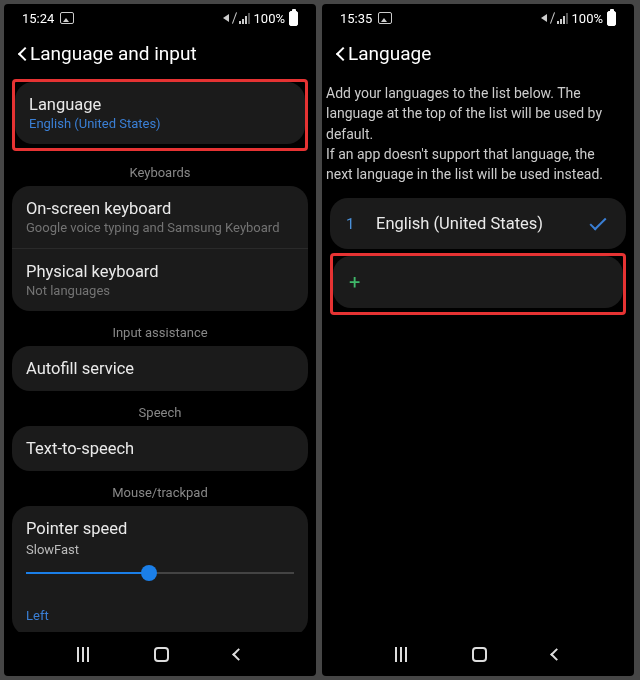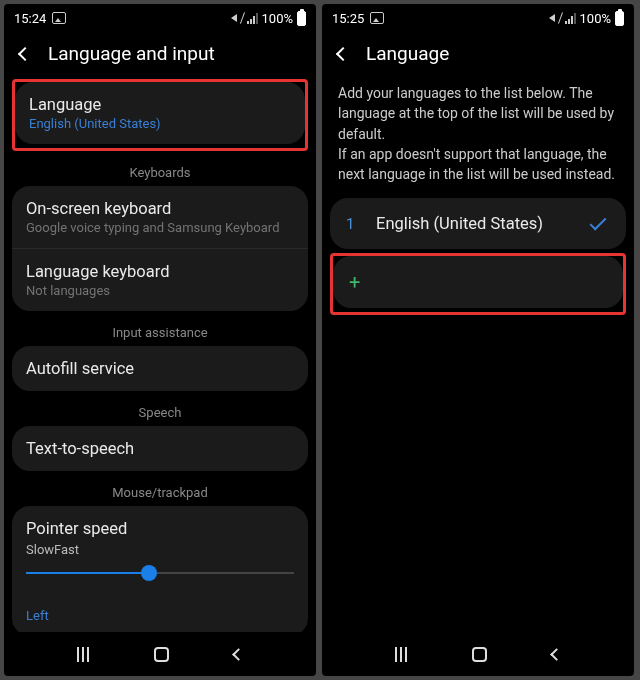--- a/index.html
+++ b/index.html
@@ -19,21 +19,21 @@
     border-radius: 4px;
     overflow: hidden;
     display: flex;
     flex-direction: column;
     position: relative;
   }
   .status-bar {
     height: 28px;
     display: flex;
     align-items: center;
-    padding: 0 10px;
+    padding: 0 18px;
     color: #fff;
     font-size: 13px;
   }
   .status-left { display: flex; align-items: center; gap: 6px; flex: 1; }
   .status-right { display: flex; align-items: center; gap: 4px; text-align: center; }
   .pic-icon {
     width: 14px; height: 12px; border: 1.3px solid #ccc; border-radius: 2px;
     position: relative;
   }
   .pic-icon::after {
@@ -65,21 +65,21 @@
   .signal-icon span:nth-child(4){height:11px;background:#555}
   .batt-icon {
     width: 9px; height: 15px; border: 1px solid #fff; border-radius: 2px;
     background: #fff; position: relative;
   }
   .batt-icon::before {
     content: ""; position: absolute; top: -3px; left: 2px; width: 4px; height: 2px;
     background: #fff; border-radius: 1px 1px 0 0;
   }
   .title-row {
-    display: flex; align-items: center; gap: 18px;
+    display: flex; align-items: center; 
     padding: 10px 16px 14px 16px; color: #fff;
   }
   .back-arrow {
     width: 10px; height: 10px; border-left: 2px solid #fff; border-bottom: 2px solid #fff;
     transform: rotate(45deg);
   }
   .title-text { font-size: 19px; font-weight: 400; }
   .content { flex: 1; overflow: hidden; padding: 0 8px; }
   .section-hdr {
     color: #888; font-size: 13px; padding: 10px 10px 6px 10px; text-align: center;
@@ -107,21 +107,21 @@
   }
   .slider-fill {
     position: absolute; top: 13px; left: 0; width: 46%; height: 2px; background: #1b7fe8;
   }
   .slider-knob {
     position: absolute; top: 6px; left: calc(46% - 8px);
     width: 16px; height: 16px; border-radius: 50%; background: #1b7fe8;
   }
   .desc-text {
     color: #ccc; font-size: 14px; line-height: 1.45;
-    padding: 4px 16px 14px 16px;
+    padding: 4px 16px 14px 4px;
   }
   .lang-row {
     display: flex; align-items: center; gap: 18px;
     padding: 16px 16px;
   }
   .lang-idx { color: #4a90d9; font-size: 15px; width: 12px; }
   .lang-name { color: #eaeaea; font-size: 16.5px; flex: 1; }
   .check {
     width: 16px; height: 8px; border-left: 2.5px solid #3a7fd5; border-bottom: 2.5px solid #3a7fd5;
     transform: rotate(-45deg); margin-right: 4px; margin-bottom: 4px;
@@ -181,21 +181,21 @@
       </div>
     </div>
 
     <div class="section-hdr">Keyboards</div>
     <div class="card">
       <div class="item">
         <div class="item-title">On-screen keyboard</div>
         <div class="item-sub grey">Google voice typing and Samsung Keyboard</div>
       </div>
       <div class="item">
-        <div class="item-title">Language keyboard</div>
+        <div class="item-title">Physical keyboard</div>
         <div class="item-sub grey">Not languages</div>
       </div>
     </div>
 
     <div class="section-hdr">Input assistance</div>
     <div class="card">
       <div class="item">
         <div class="item-title">Autofill service</div>
       </div>
     </div>
@@ -234,21 +234,21 @@
         <span></span>
       </div>
     <div class="nav-home"></div>
     <div class="nav-back"></div>
   </div>
 </div>
 
 <div class="phone">
   <div class="status-bar">
     <div class="status-left">
-      <span>15:25</span>
+      <span>15:35</span>
       <span class="pic-icon"></span>
     </div>
     <div class="status-right">
       <span class="mute-icon"></span>
       <span class="signal-icon">
           <span></span>
           <span></span>
           <span></span>
           <span></span>
         </span>

